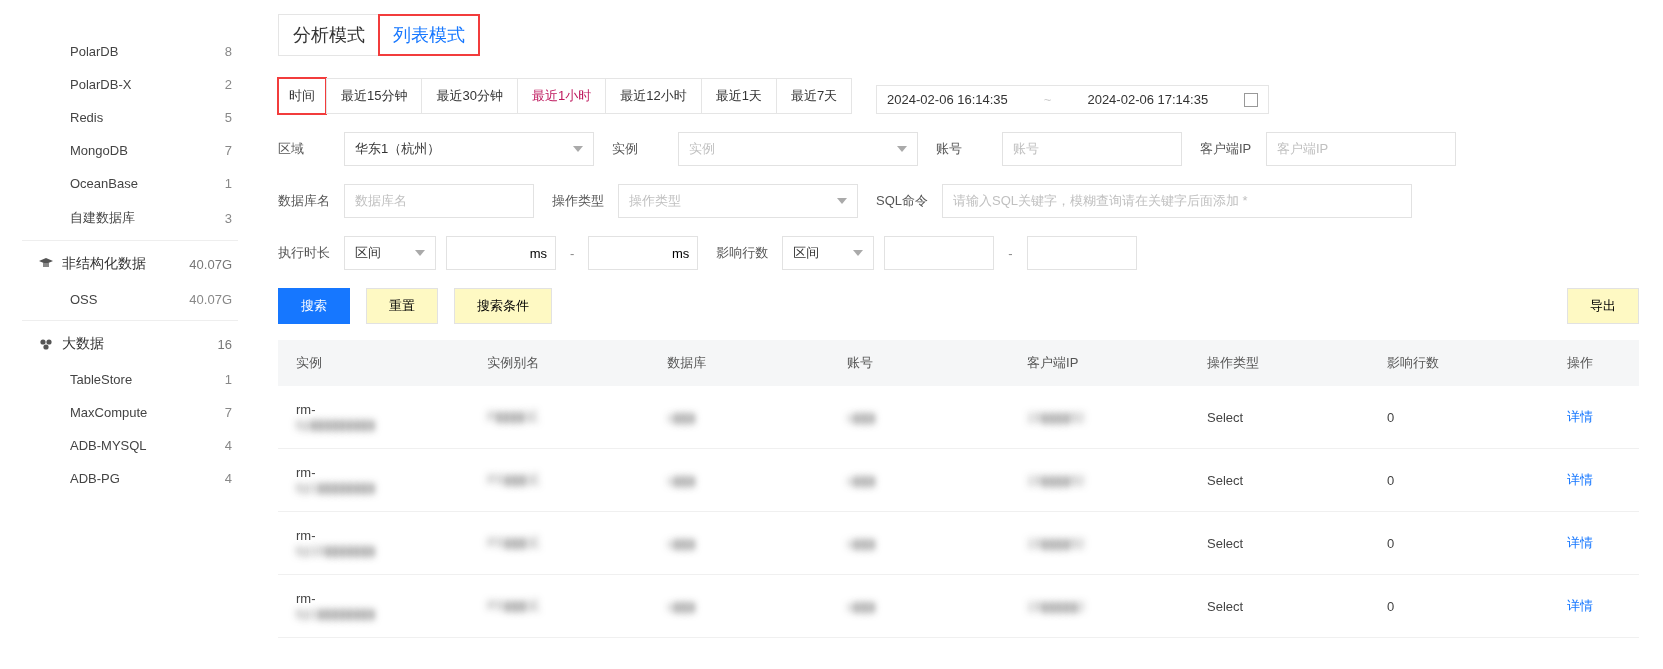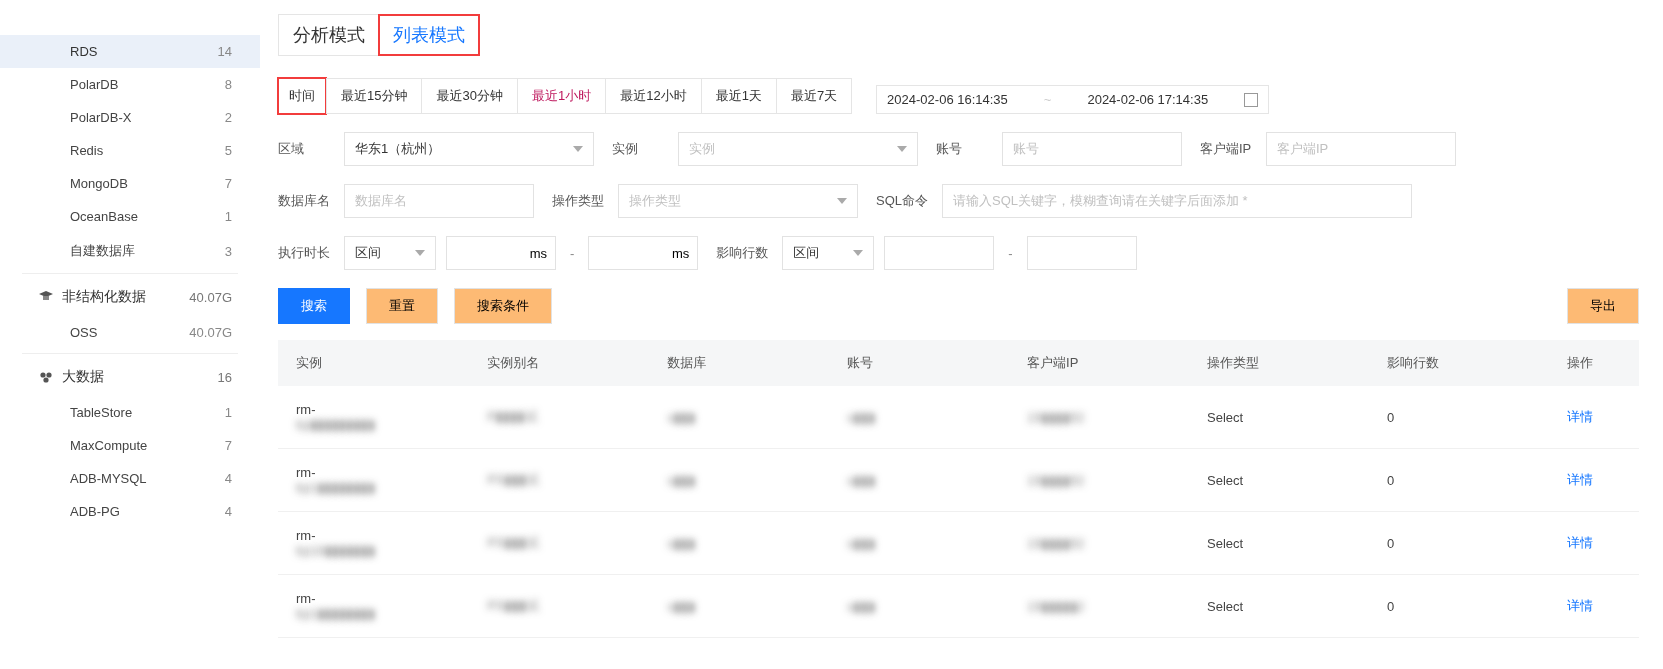--- a/index.html
+++ b/index.html
@@ -39,43 +39,39 @@
     .fselect.w88 { width:92px; }
     .finput.w180 { width:190px; }
     .finput.w170 { width:180px; }
     .finput.w110 { width:110px; }
     .finput.w450 { width:470px; }
     .chev { width:0; height:0; border-left:5px solid transparent; border-right:5px solid transparent; border-top:6px solid #aaa; }
     .unit { position: absolute; right:8px; color:#000000; }
     .rel { position:relative; }
     .dash { color:#888; padding:0 4px; }
     .btn-row { display:flex; gap:16px; margin-bottom:16px; }
-    .btn { height:36px; padding:0 22px; border:1px solid #e2e2e2; background:#fdba74; cursor:pointer; font-size:13px; }
+    .btn { height:36px; padding:0 22px; border:1px solid #e2e2e2; background:#fef9c3; cursor:pointer; font-size:13px; }
     .btn.primary { background:#1677ff; color:#fff; border-color:#1677ff; }
     .spacer { flex:1; }
     
     table { width:100%; border-collapse:collapse; }
     thead th { text-align:left; background:#f5f6f7; padding:14px 18px; font-weight:normal; color:#555; font-size:13px; }
     tbody td { padding:16px 18px; border-bottom:1px solid #f0f0f0; color:#444; vertical-align:middle; font-size:13px; }
     .link { color:#1677ff; cursor:pointer; }
     .blur { color:transparent; text-shadow: 0 0 7px rgba(120,120,120,0.9); }
     .nowrap { white-space:nowrap; }
     .placeholder { color:#c0c0c0; }
   </style>
 </head>
 <body>
 
 <div class="wrap">
 
   <div class="sidebar">
 
-    <div class="sb-item active">
-        <span>RDS</span>
-        <span class="cnt">14</span>
-      </div>
     <div class="sb-item">
         <span>PolarDB</span>
         <span class="cnt">8</span>
       </div>
     <div class="sb-item">
         <span>PolarDB-X</span>
         <span class="cnt">2</span>
       </div>
     <div class="sb-item">
         <span>Redis</span>

